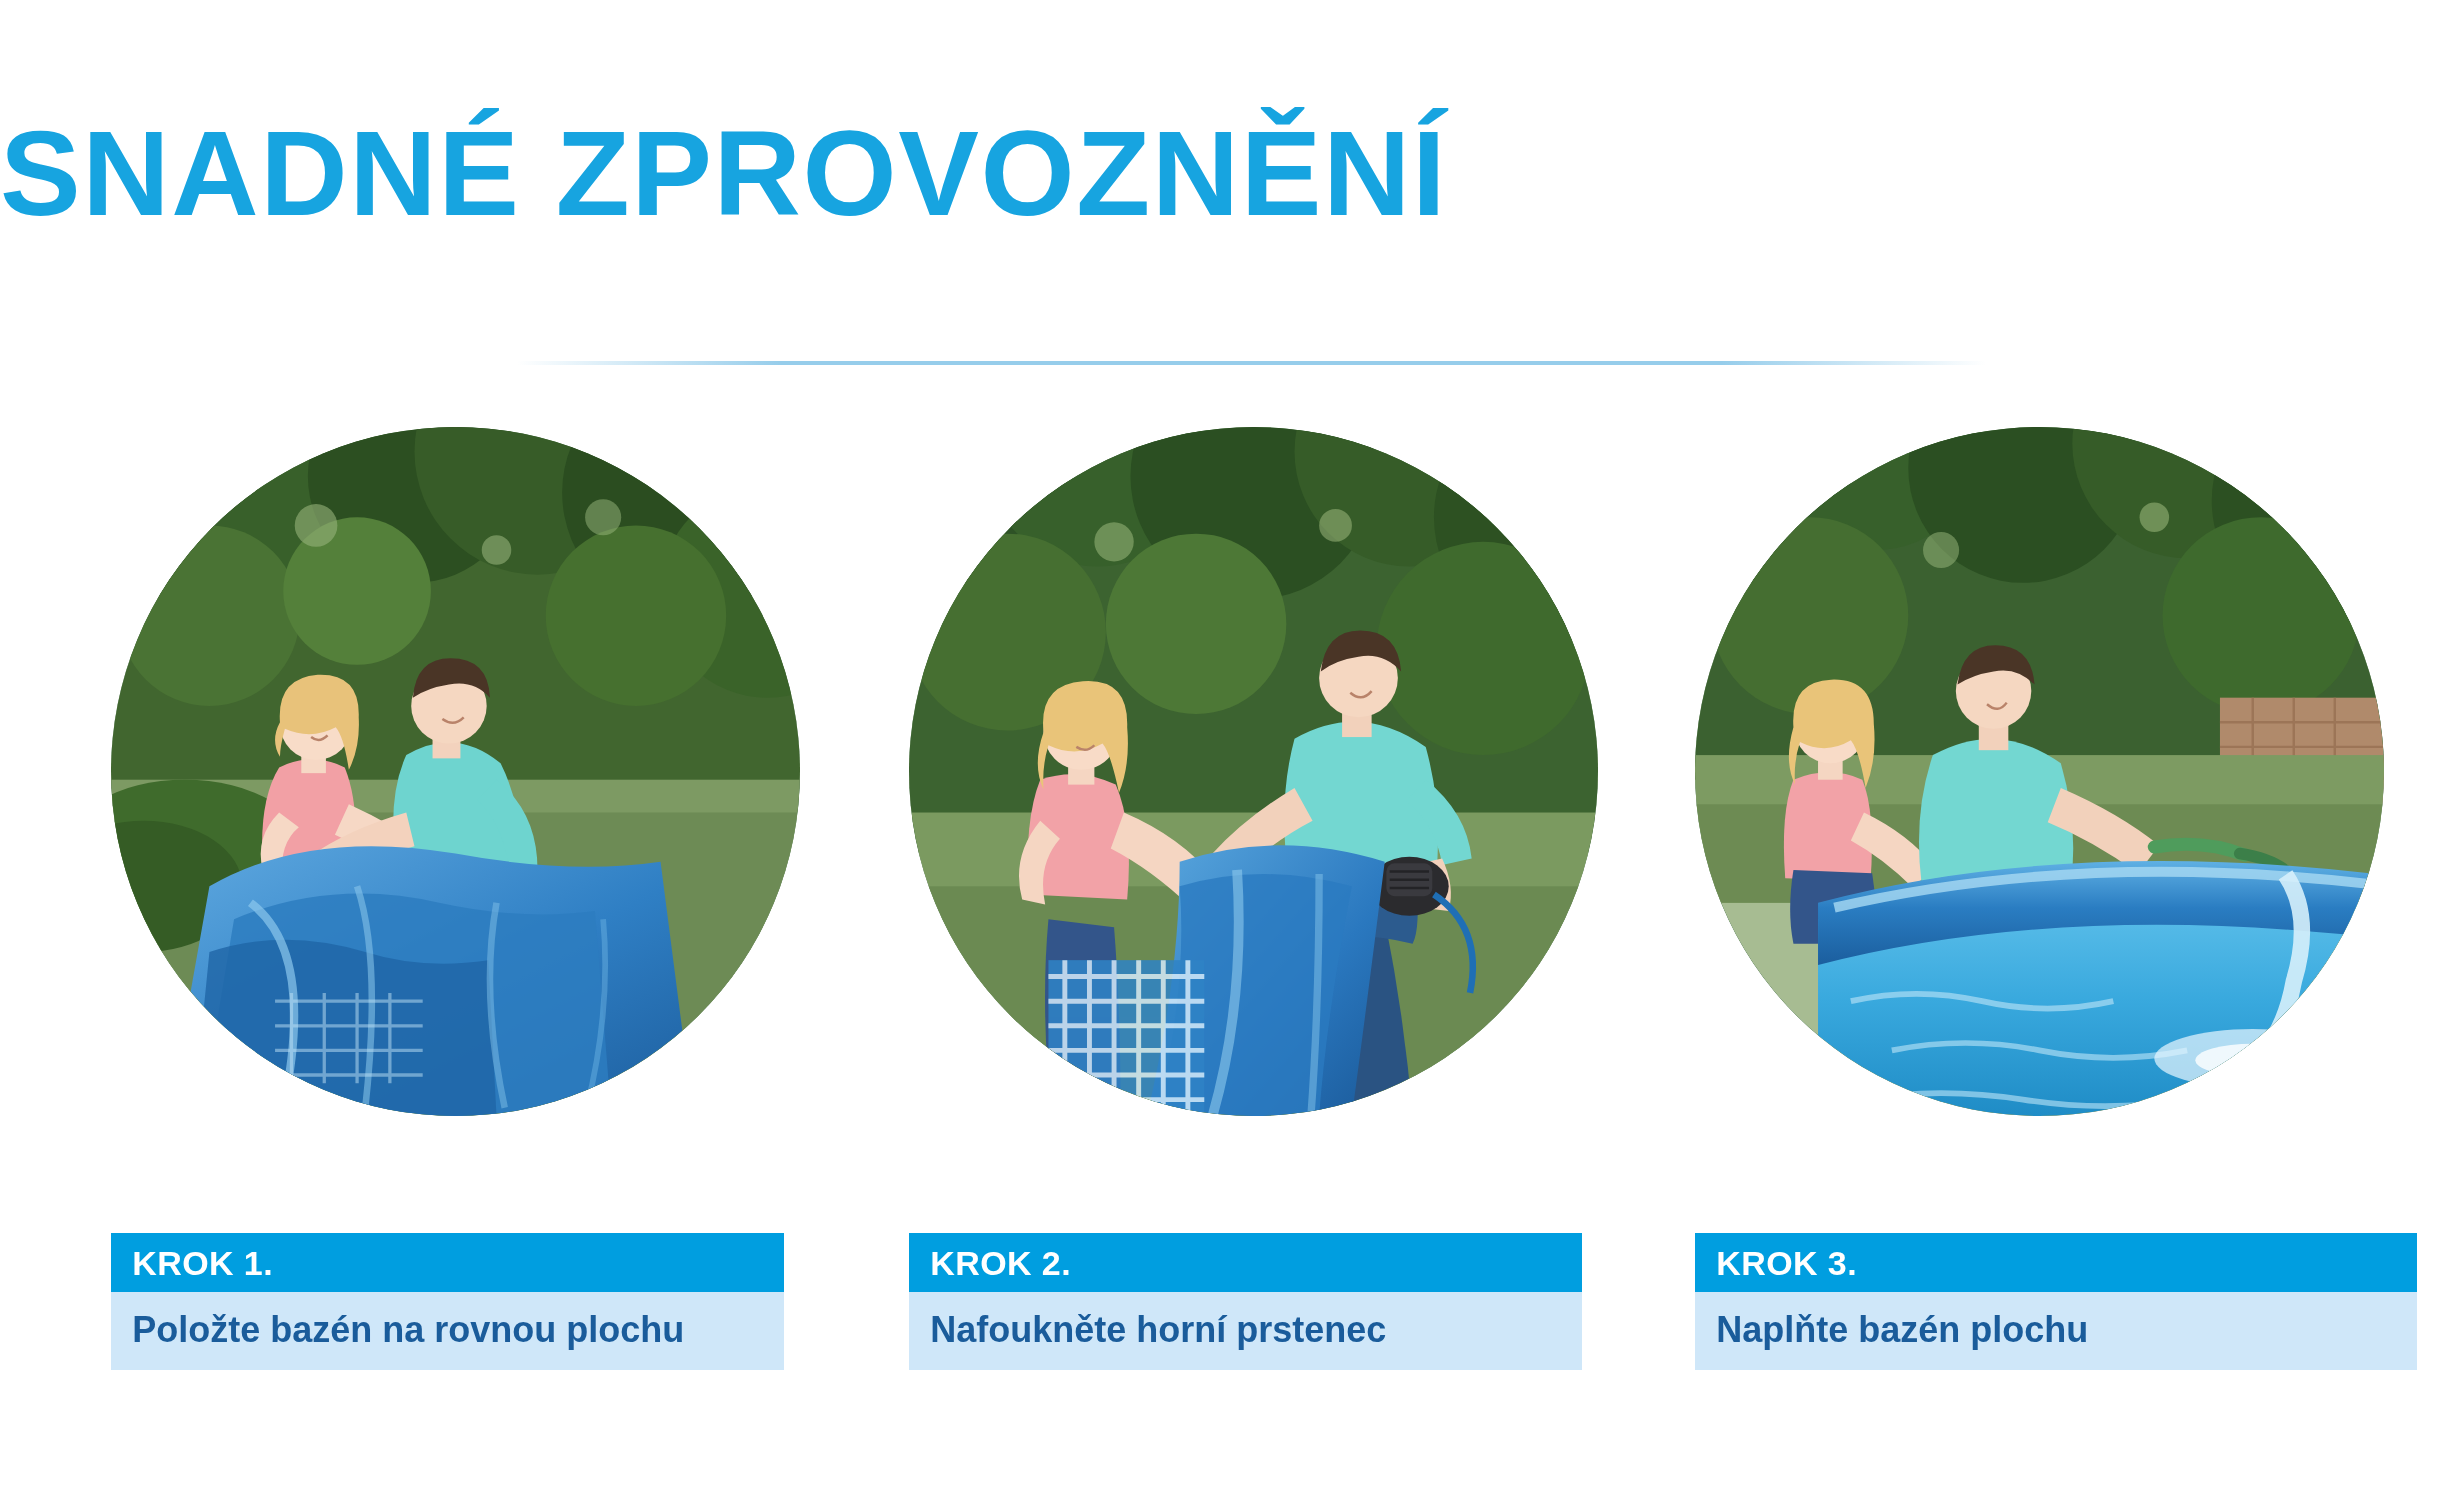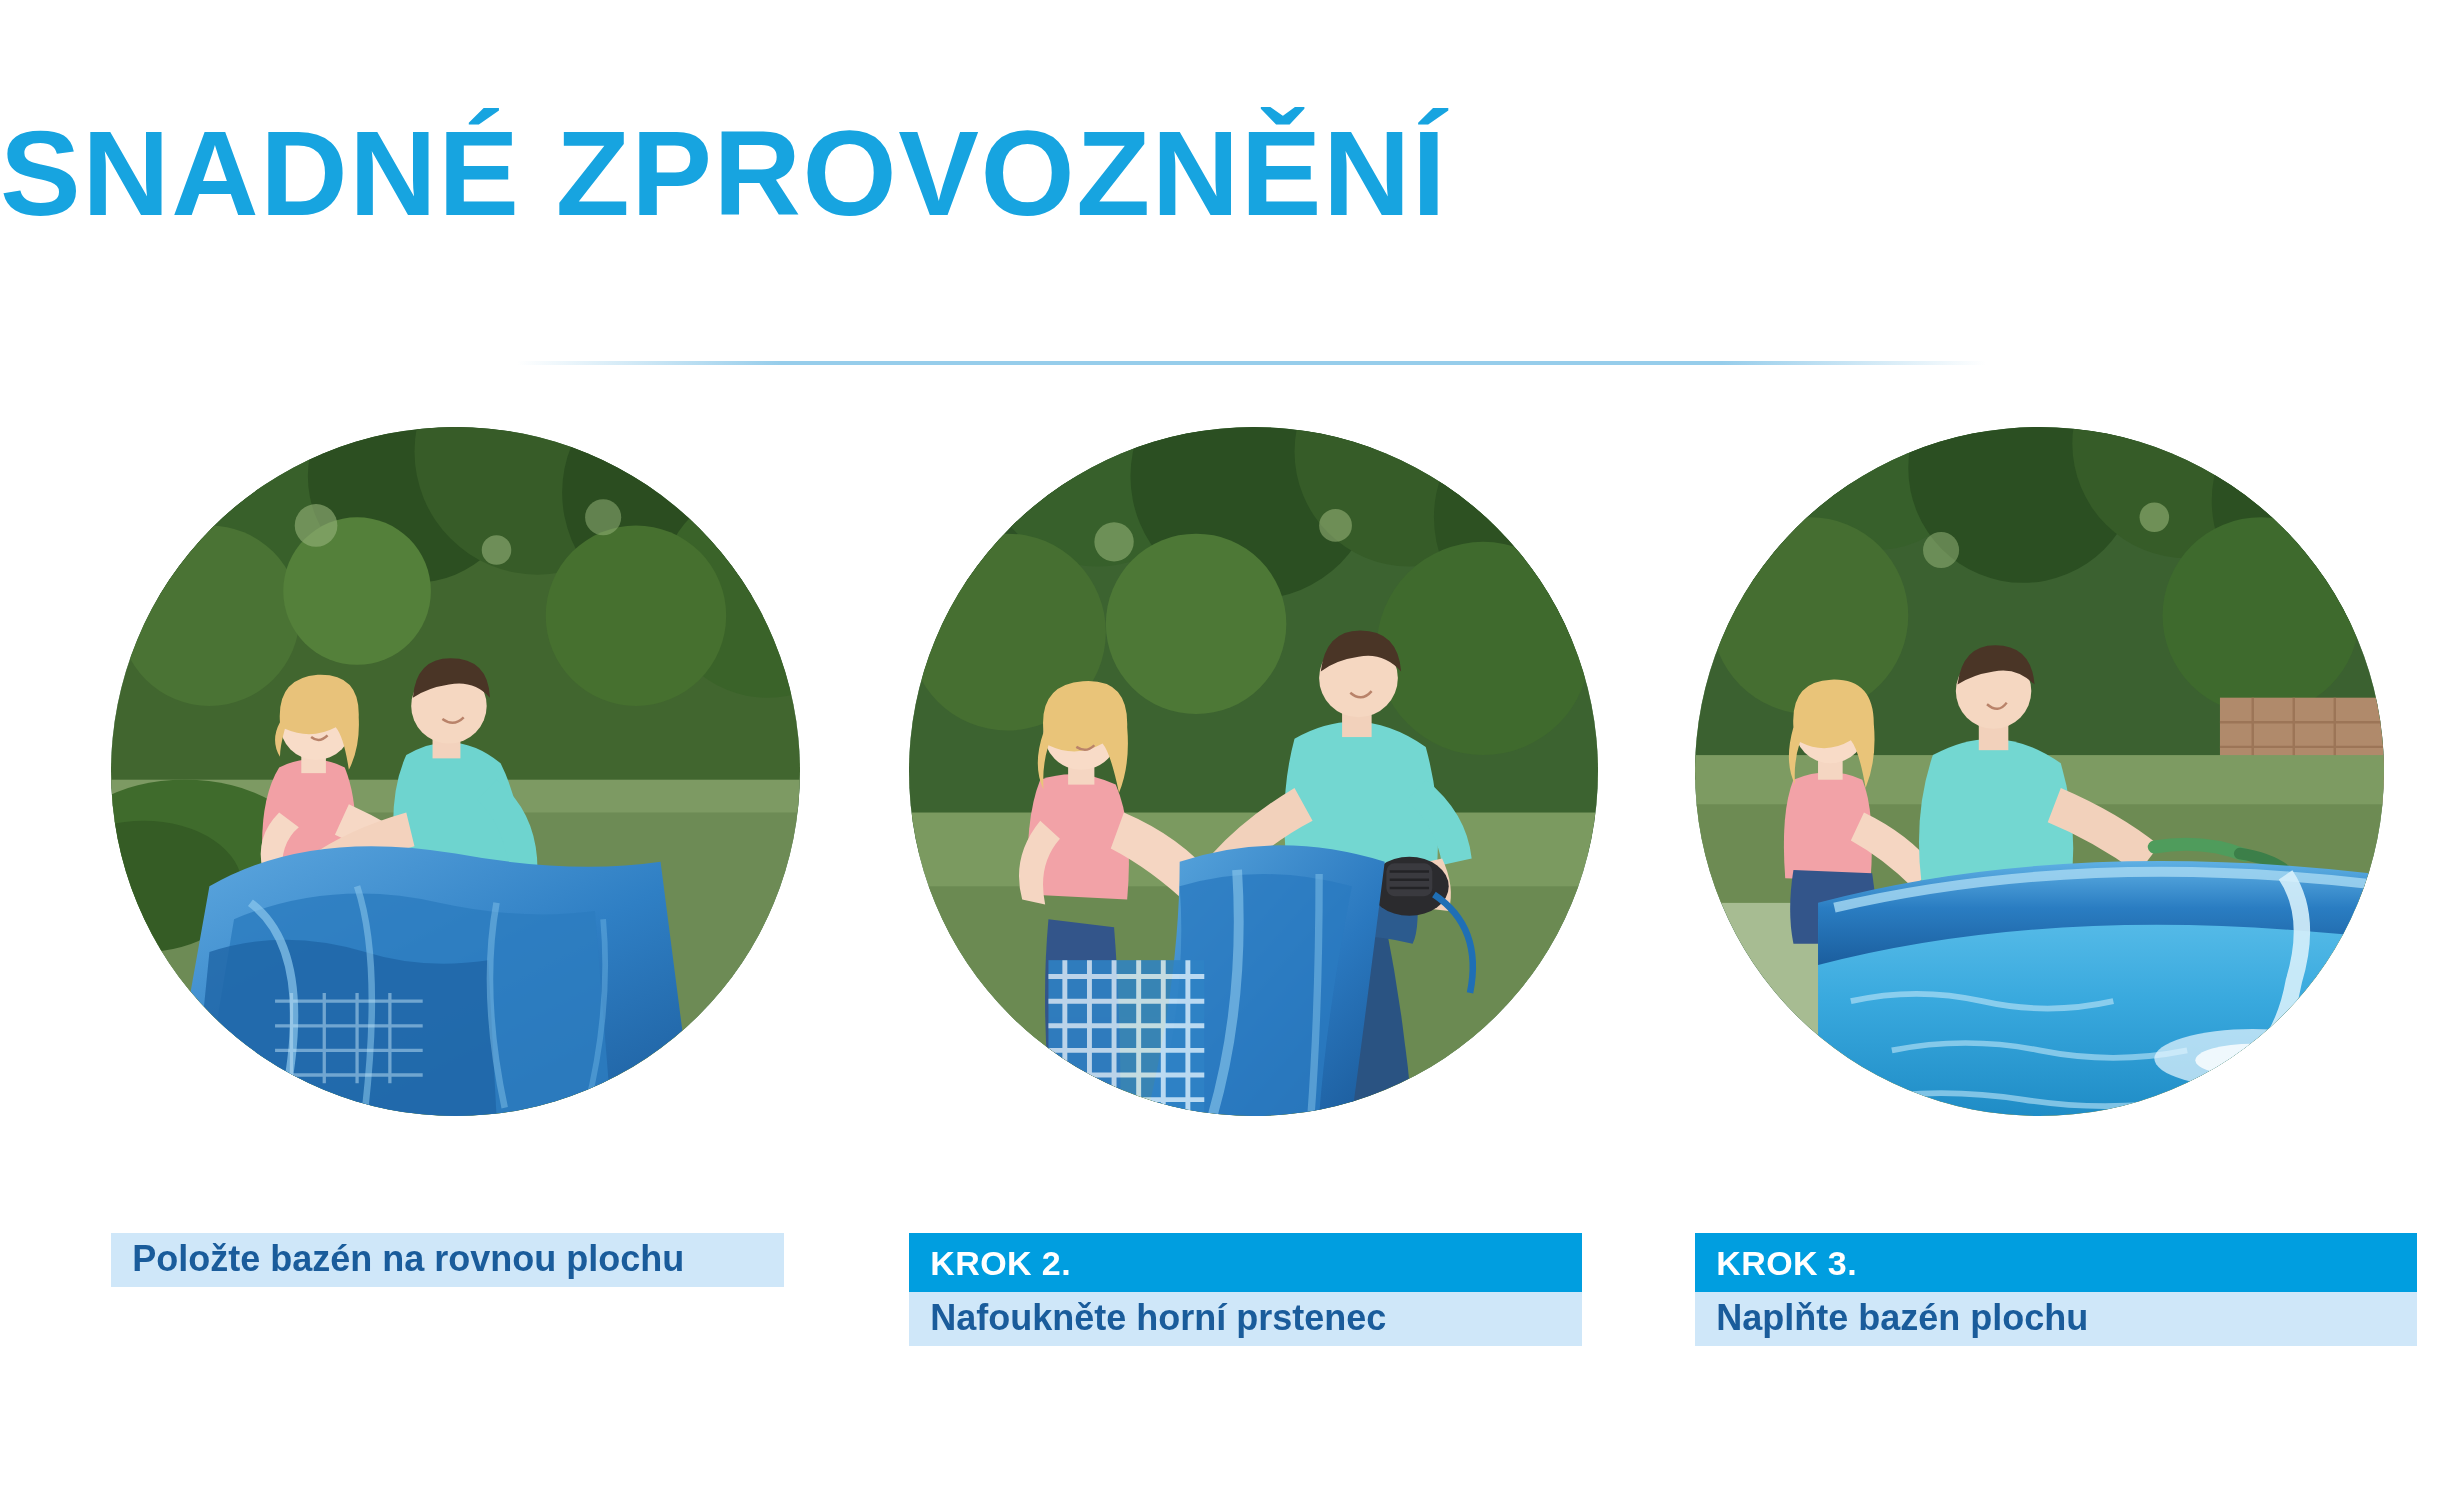--- a/index.html
+++ b/index.html
@@ -97,21 +97,21 @@
     display: flex;
     align-items: center;
   }
   .step-body {
     background: #CFE7F9;
     color: #1A5C9B;
     font-size: 36px;
     font-weight: bold;
     padding: 13px 21.3px 14.8px 21.3px;
     box-sizing: border-box;
-    height: 54px;
+    height: 78px;
     display: flex;
     align-items: center;
   }
 
   
   .col-3 .caption { width: 722px; }
 </style>
 </head>
 <body>
 
@@ -212,20 +212,21 @@
             <g opacity="0.5" stroke="#bfe2f5" stroke-width="4" fill="none">
               <path d="M200 700 h180 M200 730 h180 M200 760 h180 M200 790 h180"></path>
               <path d="M220 690 v110 M260 690 v110 M300 690 v110 M340 690 v110"></path>
             </g>
           </g>
         </g>
       </svg>
     </div>
 
     <div class="caption c1">
+      <div class="step-head">KROK 1.</div>
       <div class="step-body">Položte bazén na rovnou plochu</div>
     </div>
   </div>
 
   <div class="col col-2">
 
     <div class="photo">
       <svg width="689" height="689" viewBox="0 0 840 840" xmlns="http://www.w3.org/2000/svg">
         <defs>
           <clipPath id="c2clip">

